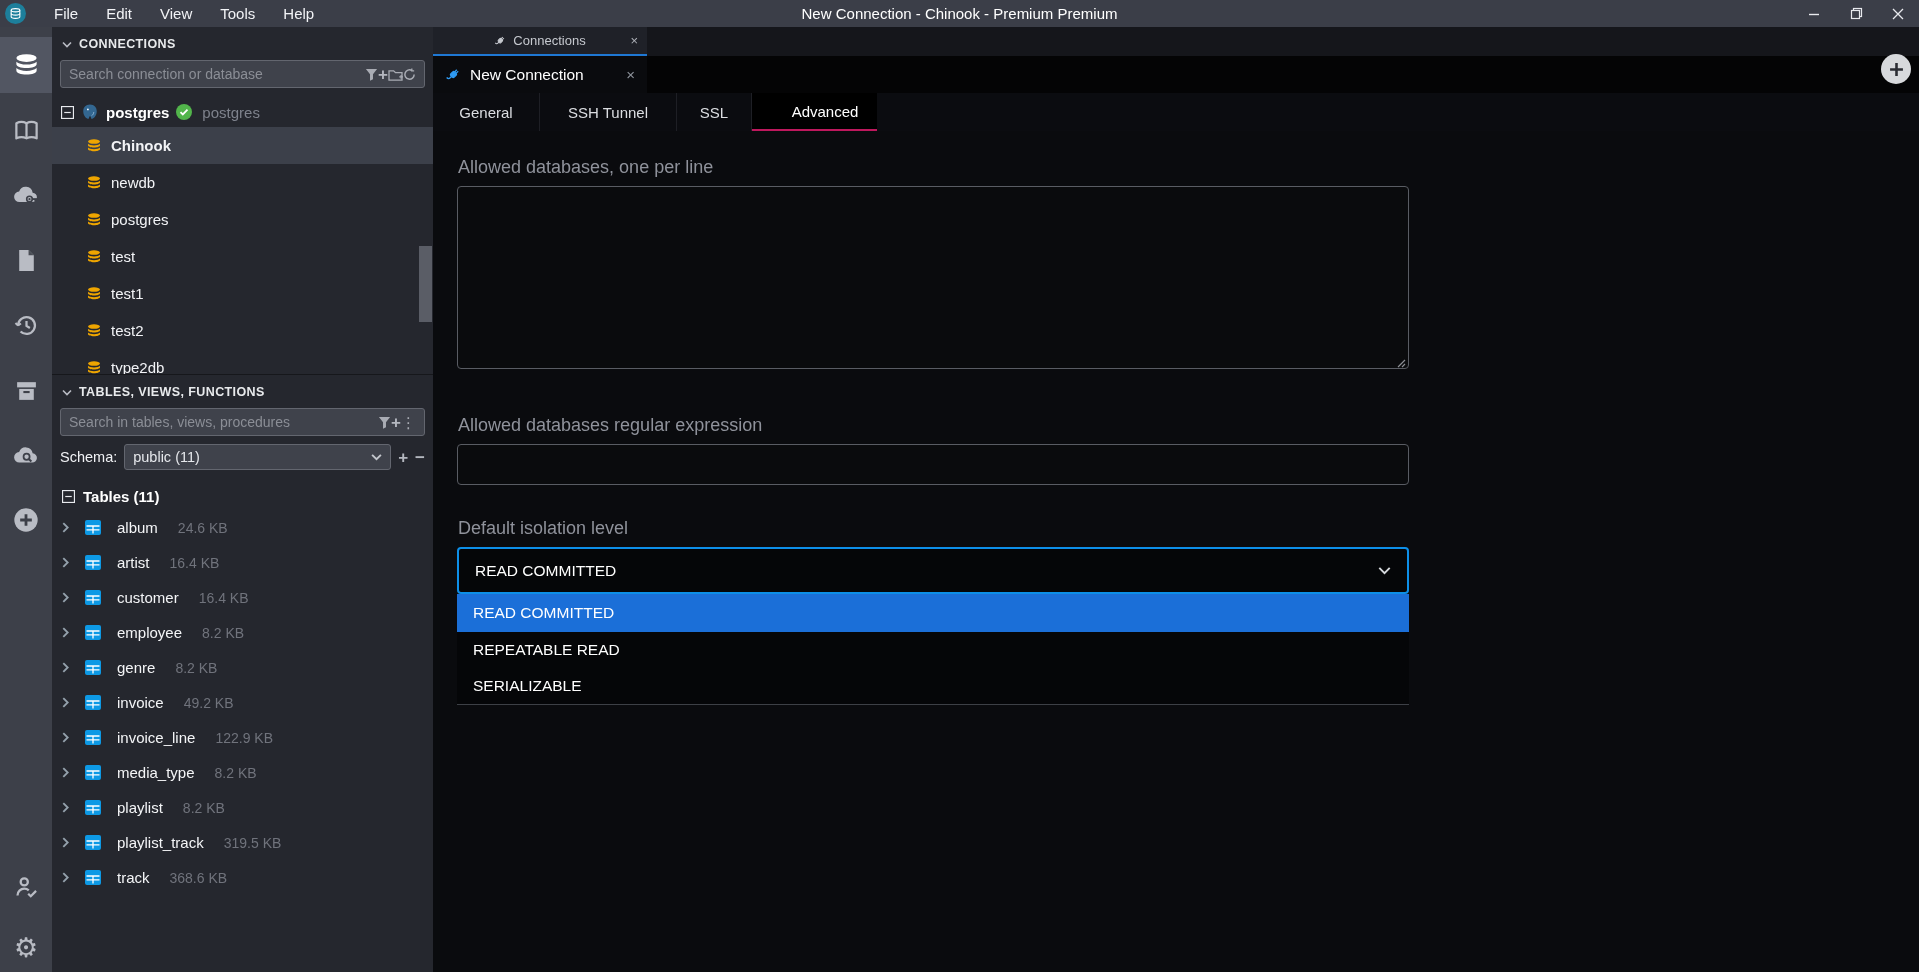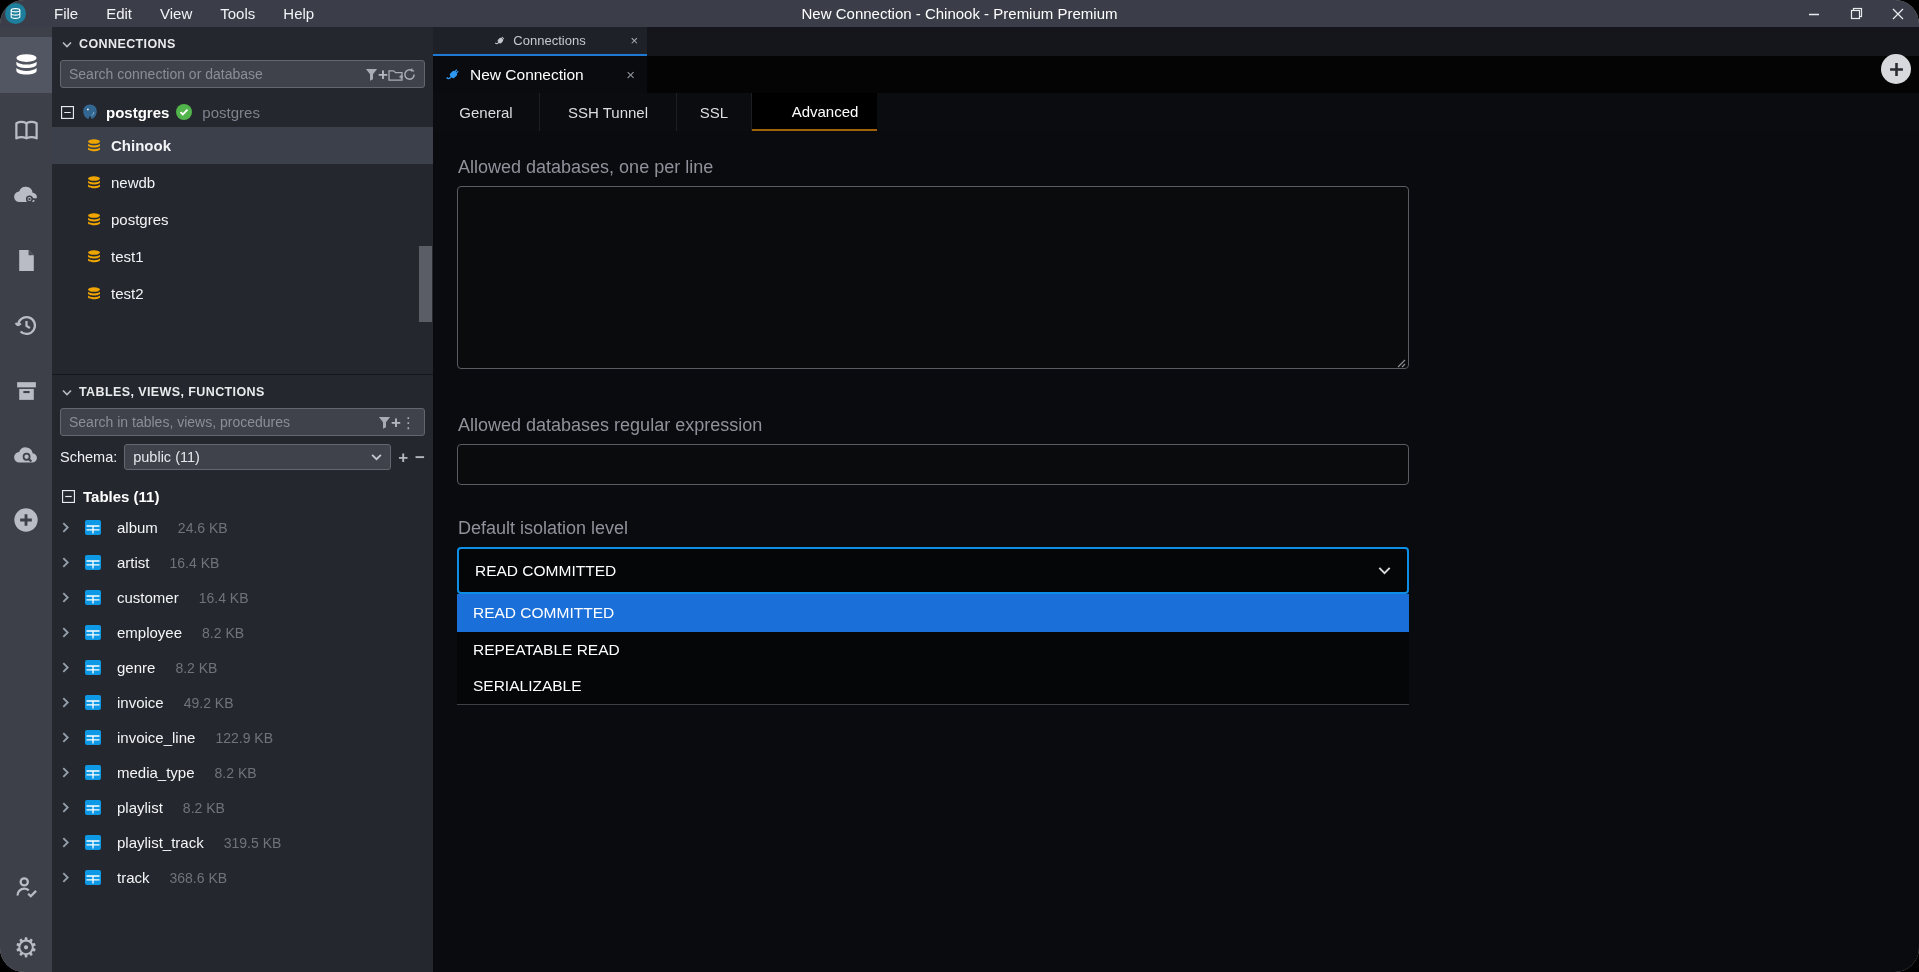--- a/index.html
+++ b/index.html
@@ -1,20 +1,20 @@
 <!DOCTYPE html>
 <html><head>
 <meta charset="utf-8">
 <style>
   * { margin:0; padding:0; box-sizing:border-box; }
   html,body { background:#000; }
   .window {
     position:relative; width:1919px; height:972px; overflow:hidden;
     font-family:"Liberation Sans","DejaVu Sans",sans-serif;
-    background:#a3a3a3; color:#e8eaee;border-radius:24px;
+    background:#a3a3a3; color:#e8eaee;
   }
   svg { display:block; }
 
   
   .titlebar { height:27px; background:#3b3e48; display:flex; align-items:center; position:relative; }
   .logo { width:21px; height:21px; border-radius:50%; background:#1d7f9b; margin:0 14px 0 5px;
           display:flex; align-items:center; justify-content:center; }
   .menuitem { padding:0 14px; font-size:15px; color:#f2f3f6; line-height:27px; cursor:default; }
   .wintitle { position:absolute; left:0; right:0; text-align:center; font-size:15px; color:#ffffff; pointer-events:none; }
   .wincontrols { margin-left:auto; display:flex; height:27px; z-index:2; }
@@ -71,21 +71,21 @@
                    align-items:center; justify-content:center; gap:7px; font-size:13px; color:#c6c9cf; position:relative; }
   .tabgroup-pill .x { position:absolute; right:9px; color:#aeb1b8; font-size:13px; }
   .tab-row { height:37px; background:#040405; display:flex; flex:none; }
   .tab-active { width:214px; background:#0a0b0e; display:flex; align-items:center; gap:9px; padding:0 12px;
                 font-size:15.5px; color:#ffffff; }
   .tab-active .x { margin-left:auto; color:#8d939b; font-size:15px; }
   .formtabs { height:38px; display:flex; background:#0b0c10; flex:none; }
   .formtab { display:flex; align-items:center; justify-content:center; font-size:15px; color:#dcdee2;
              border-right:1px solid #1e1f25; }
   .formtab.t0 { width:107px; } .formtab.t1 { width:137px; } .formtab.t2 { width:75px; } .formtab.t3 { width:125px; }
-  .formtab.active { background:#000000; color:#ffffff; border-bottom:2px solid #a16207; border-right:none;padding-left:21px; }
+  .formtab.active { background:#000000; color:#ffffff; border-bottom:2px solid #be185d; border-right:none;padding-left:21px; }
 
   .formarea { padding:26px 0 0 24px; }
   .flabel { font-size:18px; color:#8f929b; margin:0 0 8px 1px; }
   .ftextarea { width:952px; height:183px; background:#0a0b0d; border:1px solid #595c63; border-radius:4px;
                resize:none; outline:none; color:#e8eaee; font-family:inherit; font-size:15px; padding:8px; position:relative; }
   .ta-wrap { position:relative; width:952px; }
   .grip { position:absolute; right:3px; bottom:5px; color:#8b8e94; }
   .finput { width:952px; height:41px; background:#0a0b0d; border:1px solid #595c63; border-radius:4px;
             outline:none; color:#e8eaee; font-family:inherit; font-size:15px; padding:0 12px; display:block; }
   .gap1 { height:42px; } .gap2 { height:33px; }
@@ -280,29 +280,45 @@
               <path d="M3 14.3c1.6 1.6 5 2.5 9 2.5s7.4-.9 9-2.5v2.3c0 1.9-4 3.4-9 3.4s-9-1.5-9-3.4z"></path>
             </svg>
           <span>postgres</span>
         </div>
         <div class="db-row">
           <svg width="16" height="16" viewBox="0 0 24 24" fill="#eea500">
               <ellipse cx="12" cy="5.4" rx="9" ry="3.4"></ellipse>
               <path d="M3 8.6c1.6 1.6 5 2.5 9 2.5s7.4-.9 9-2.5v2.3c0 1.9-4 3.4-9 3.4s-9-1.5-9-3.4z"></path>
               <path d="M3 14.3c1.6 1.6 5 2.5 9 2.5s7.4-.9 9-2.5v2.3c0 1.9-4 3.4-9 3.4s-9-1.5-9-3.4z"></path>
             </svg>
+          <span>test</span>
+        </div>
+        <div class="db-row">
+          <svg width="16" height="16" viewBox="0 0 24 24" fill="#eea500">
+              <ellipse cx="12" cy="5.4" rx="9" ry="3.4"></ellipse>
+              <path d="M3 8.6c1.6 1.6 5 2.5 9 2.5s7.4-.9 9-2.5v2.3c0 1.9-4 3.4-9 3.4s-9-1.5-9-3.4z"></path>
+              <path d="M3 14.3c1.6 1.6 5 2.5 9 2.5s7.4-.9 9-2.5v2.3c0 1.9-4 3.4-9 3.4s-9-1.5-9-3.4z"></path>
+            </svg>
           <span>test1</span>
         </div>
         <div class="db-row">
           <svg width="16" height="16" viewBox="0 0 24 24" fill="#eea500">
               <ellipse cx="12" cy="5.4" rx="9" ry="3.4"></ellipse>
               <path d="M3 8.6c1.6 1.6 5 2.5 9 2.5s7.4-.9 9-2.5v2.3c0 1.9-4 3.4-9 3.4s-9-1.5-9-3.4z"></path>
               <path d="M3 14.3c1.6 1.6 5 2.5 9 2.5s7.4-.9 9-2.5v2.3c0 1.9-4 3.4-9 3.4s-9-1.5-9-3.4z"></path>
             </svg>
           <span>test2</span>
+        </div>
+        <div class="db-row">
+          <svg width="16" height="16" viewBox="0 0 24 24" fill="#eea500">
+              <ellipse cx="12" cy="5.4" rx="9" ry="3.4"></ellipse>
+              <path d="M3 8.6c1.6 1.6 5 2.5 9 2.5s7.4-.9 9-2.5v2.3c0 1.9-4 3.4-9 3.4s-9-1.5-9-3.4z"></path>
+              <path d="M3 14.3c1.6 1.6 5 2.5 9 2.5s7.4-.9 9-2.5v2.3c0 1.9-4 3.4-9 3.4s-9-1.5-9-3.4z"></path>
+            </svg>
+          <span>type2db</span>
         </div>
         <div class="vscroll"></div>
       </div>
 
       <div class="section tables">
         <div class="sec-header">
           <svg width="10" height="7" viewBox="0 0 10 6" fill="none" stroke="#b9bcc4" stroke-width="1.6">
               <path d="M1 1l4 4 4-4"></path>
             </svg>
           <span class="sec-title">TABLES, VIEWS, FUNCTIONS</span>

